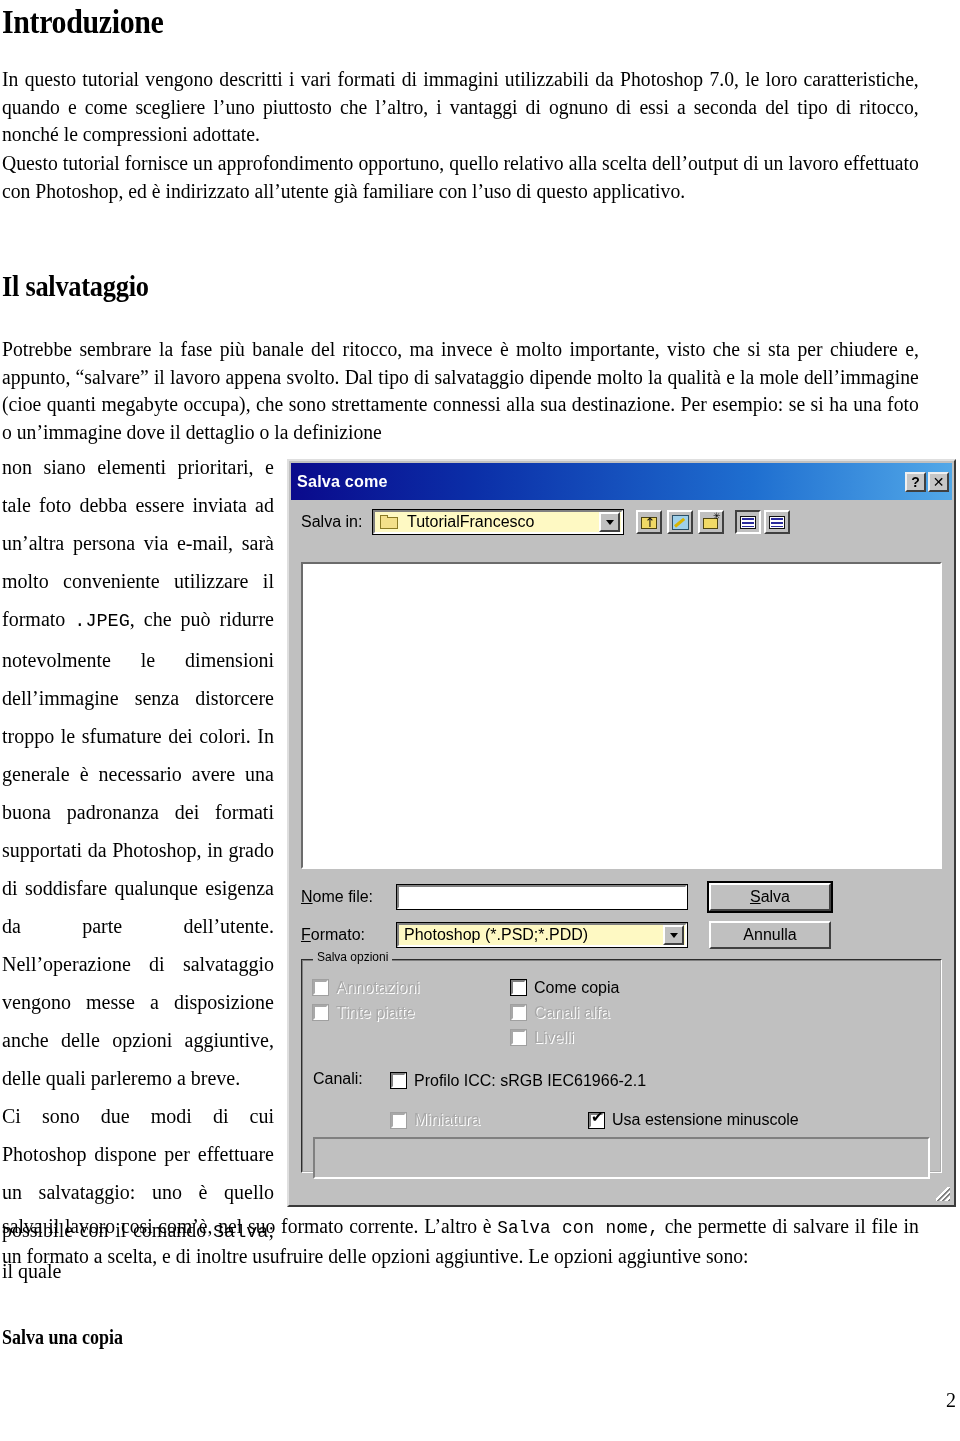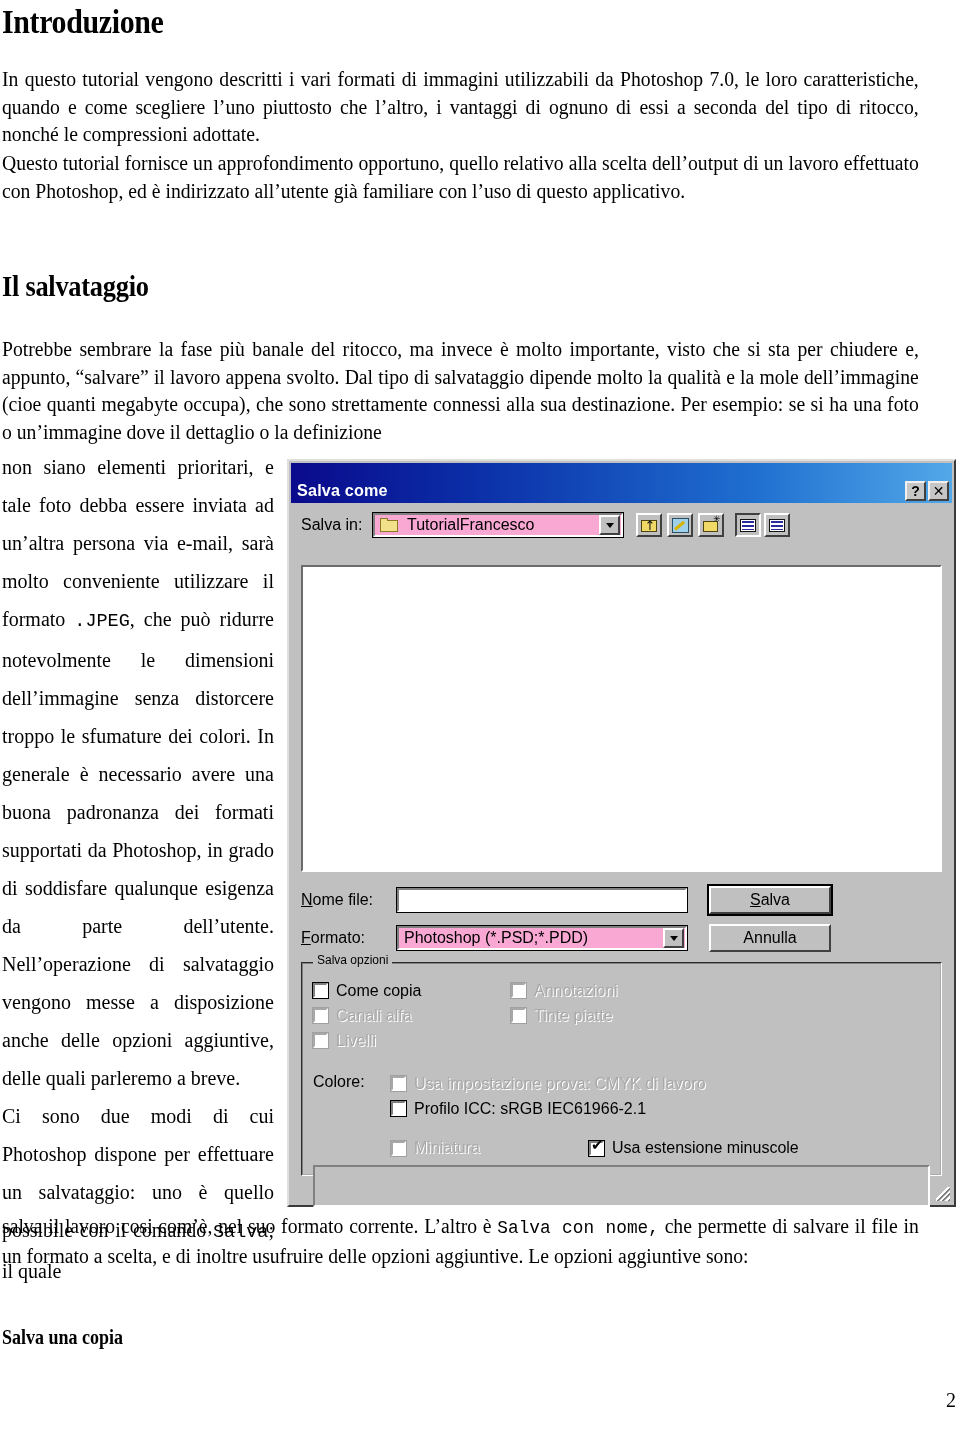--- a/index.html
+++ b/index.html
@@ -102,26 +102,26 @@
     background: #c0c0c0;
     border-top: 2px solid #dfdfdf;
     border-left: 2px solid #dfdfdf;
     border-right: 2px solid #3a3a3a;
     border-bottom: 2px solid #3a3a3a;
     font-family: "Liberation Sans", "DejaVu Sans", sans-serif;
     box-sizing: border-box;
     color: #000;
   }
   .titlebar {
-    height: 24px;
+    height: 37px;
     margin: 2px 2px 0 2px;
     background: linear-gradient(to right, #0a0a8c 0%, #0b2fa8 28%, #1f6fd0 70%, #52a8e8 100%);
     display: flex;
     align-items: center;
-    padding: 16px 3px 0 6px;
+    padding: 0 3px 0 6px;
   }
   .titlebar-text {
     color: #ffffff;
     font-size: 17px;
     font-weight: bold;
     letter-spacing: 0.2px;
     flex: 1;
     white-space: nowrap;
     transform: scaleX(0.95);
     transform-origin: left center;
@@ -153,21 +153,21 @@
     margin-bottom: 26px;
   }
   .lbl {
     font-size: 16px;
     white-space: nowrap;
   }
   .lbl u { text-decoration: underline; }
 
   .combo {
     height: 24px;
-    background: #f9a8d4;
+    background: #fef9c3;
     border-top: 2px solid #808080;
     border-left: 2px solid #808080;
     border-right: 2px solid #ffffff;
     border-bottom: 2px solid #ffffff;
     outline: 1px solid #000;
     display: flex;
     align-items: center;
     box-sizing: border-box;
     position: relative;
   }
@@ -484,55 +484,51 @@
             <span class="arrow-dn"></span>
           </span>
         </div>
         <div class="pbtn">Annulla</div>
       </div>
 
       <div class="group">
         <div class="group-title">Salva opzioni</div>
 
         <div class="opt-grid">
+
+          <div class="opt-col">
+            <div class="chk-row">
+              <span class="chk dim"></span>
+              <span class="chk-lbl dim-txt">Annotazioni</span>
+            </div>
+            <div class="chk-row">
+              <span class="chk dim"></span>
+              <span class="chk-lbl dim-txt">Tinte piatte</span>
+            </div>
+          </div>
 
           <div class="opt-col">
             <div class="chk-row">
               <span class="chk"></span>
               <span class="chk-lbl">Come copia</span>
             </div>
             <div class="chk-row">
               <span class="chk dim"></span>
               <span class="chk-lbl dim-txt">Canali alfa</span>
             </div>
             <div class="chk-row">
               <span class="chk dim"></span>
               <span class="chk-lbl dim-txt">Livelli</span>
             </div>
           </div>
-
-          <div class="opt-col">
-            <div class="chk-row">
-              <span class="chk dim"></span>
-              <span class="chk-lbl dim-txt">Annotazioni</span>
-            </div>
-            <div class="chk-row">
-              <span class="chk dim"></span>
-              <span class="chk-lbl dim-txt">Tinte piatte</span>
-            </div>
-          </div>
         </div>
 
         <div class="opt-grid" style="margin-top:18px;">
-          <div class="opt-label">Colore:</div>
+          <div class="opt-label">Canali:</div>
           <div style="flex:1;">
-            <div class="chk-row">
-              <span class="chk dim"></span>
-              <span class="chk-lbl dim-txt">Usa impostazione prova:  CMYK di lavoro</span>
-            </div>
             <div class="chk-row">
               <span class="chk"></span>
               <span class="chk-lbl">Profilo ICC:  sRGB IEC61966-2.1</span>
             </div>
           </div>
         </div>
 
         <div class="mini-row">
           <div style="width:78px;"></div>
           <div style="width:198px; display:flex; align-items:center;">

